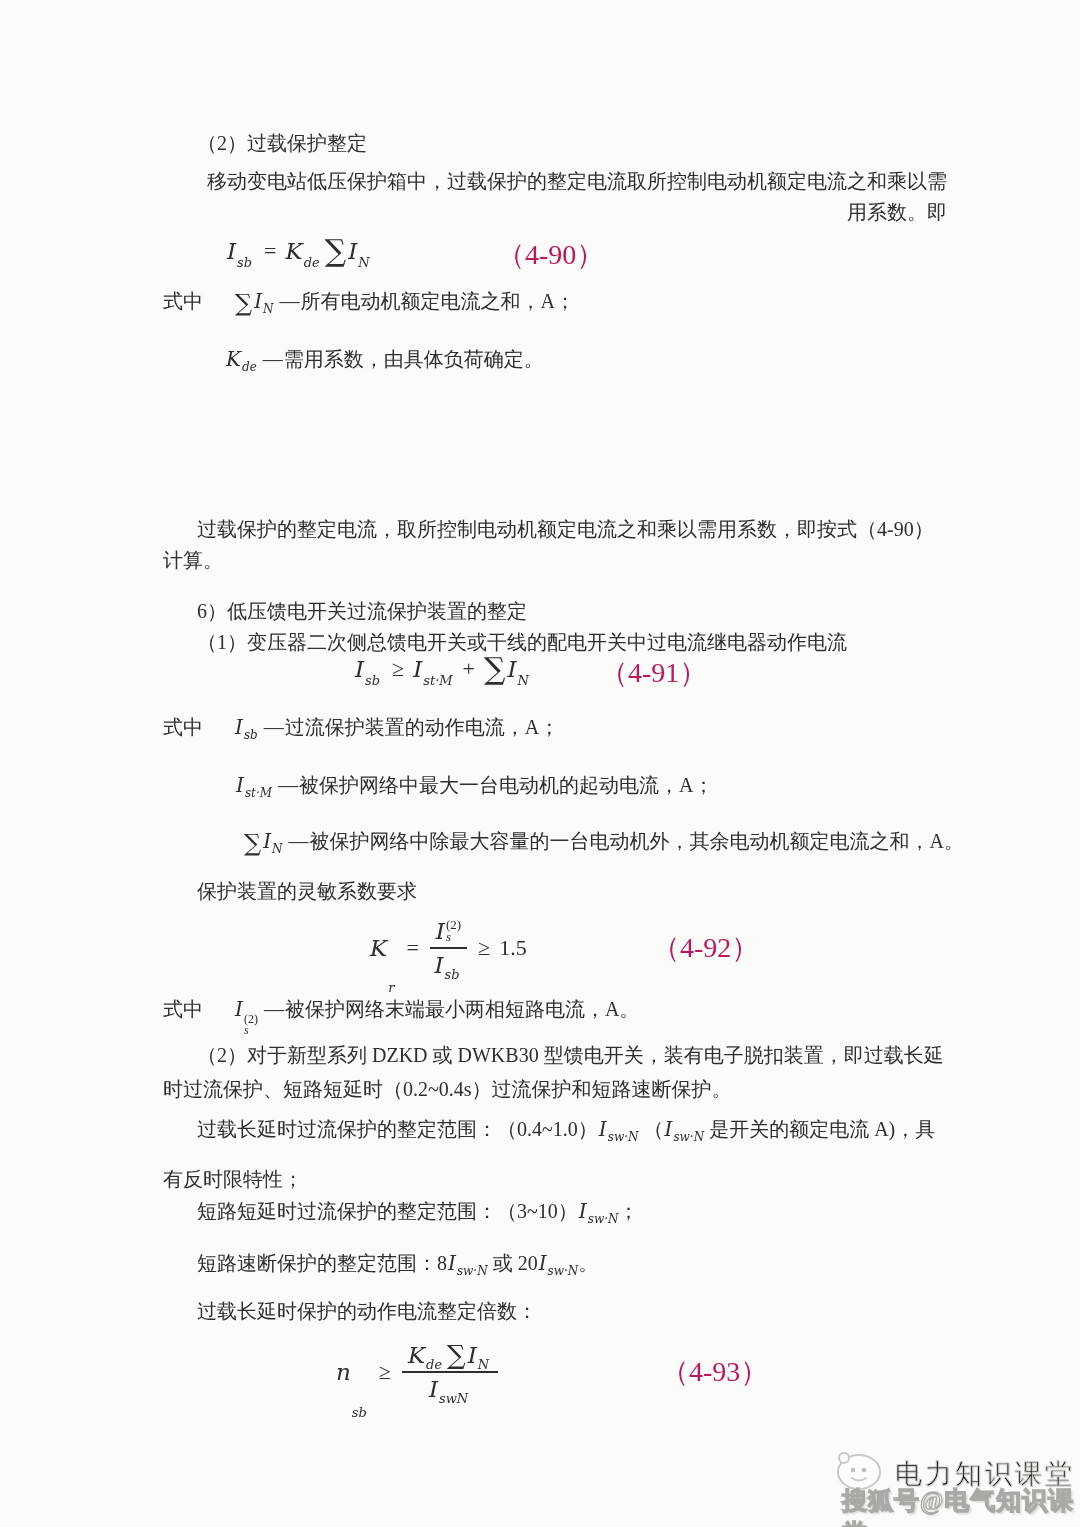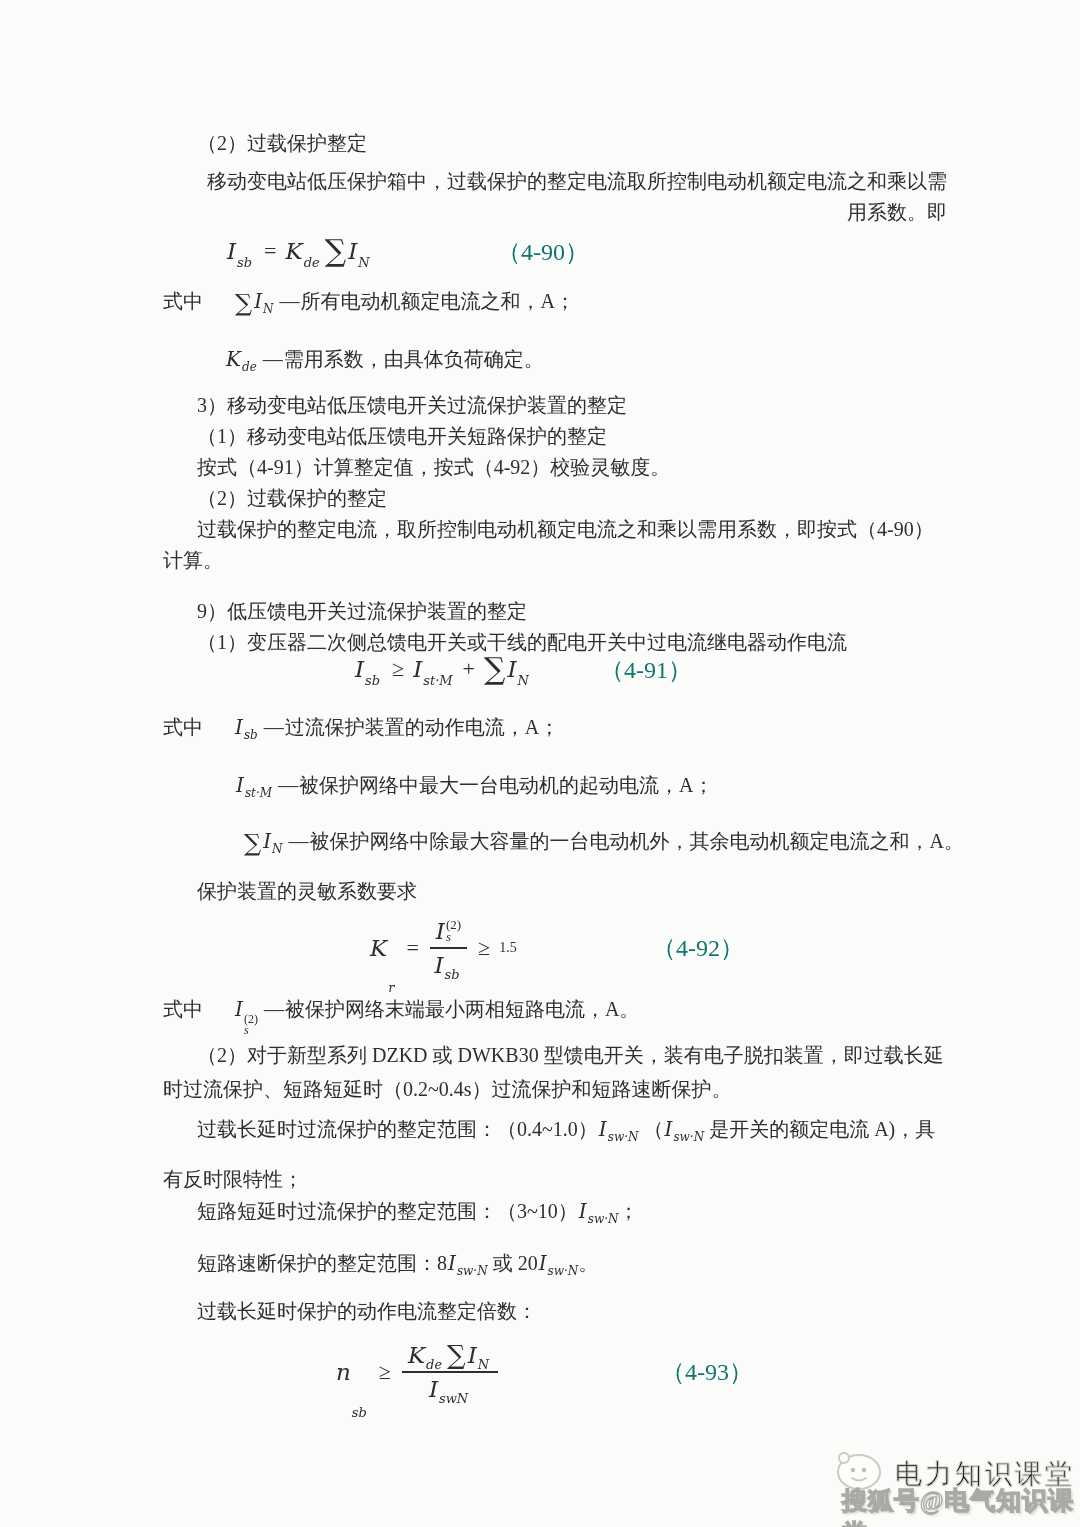--- a/index.html
+++ b/index.html
@@ -22,28 +22,28 @@
   .isupsub { display:inline-flex; flex-direction:column; align-items:flex-start; font-size:12px; line-height:11px; vertical-align:-7px; }
   .isupsub .up { font-style:normal; }
   .isupsub .dn { font-style:italic; }
   
   .where { white-space:nowrap; }
   .where .wlabel { margin-right:26px; }
   .dash { padding:0 1px; }
   
   .eq-row { position:absolute; left:163px; width:800px; }
   .eq-math { position:absolute; top:0; white-space:nowrap; display:inline-flex; align-items:center; font-size:22px; }
-  .eq-num { position:absolute; top:50%; transform:translateY(-50%); font-size:24px; color:#0f766e; }
+  .eq-num { position:absolute; top:50%; transform:translateY(-50%); font-size:28px; color:#be185d; }
   .eq-row.short .eq-num { top:0; transform:none; }
   .var { font-family:"DejaVu Serif",serif; font-style:italic; font-size:23px; }
   .vsub { font-family:"DejaVu Serif",serif; font-style:italic; font-size:13px; align-self:flex-end; margin:0 3px -4px 1px; }
   .op { margin:0 9px; font-size:22px; }
   .plus { margin:0 7px; font-size:22px; }
   .sum { font-family:"DejaVu Serif",serif; font-size:30px; font-weight:500; margin:0 2px; line-height:1; }
-  .val { font-size:14px; }
+  .val { font-size:22px; }
   .frac { display:inline-flex; flex-direction:column; align-items:center; text-align:center; margin:0 2px; }
   .frac .ftop { display:inline-flex; align-items:center; justify-content:center; border-bottom:2px solid #2e2e2e; padding:0 6px 3px; }
   .frac .fbot { display:inline-flex; align-items:center; justify-content:center; padding-top:3px; }
   .supsub { display:inline-flex; flex-direction:column; align-items:flex-start; font-size:13px; line-height:12px; margin-left:1px; }
   .supsub .up { font-style:normal; }
   .supsub .dn { font-style:italic; }
   
   .wm-logo { position:absolute; left:832px; top:1448px; width:58px; height:46px; }
   .wm-line1 {
     position:absolute; left:895px; top:1456px;
@@ -87,34 +87,28 @@
     <span class="wlabel">式中</span>
     <span class="isum">∑</span><span class="ivar">I</span><span class="isub">N</span>
     <span class="dash">—</span><span>所有电动机额定电流之和，A；</span>
   </div>
 
   <div class="blk where" style="top:344px; padding-left:62px;">
     <span class="ivar">K</span><span class="isub">de</span>
     <span class="dash">—</span><span>需用系数，由具体负荷确定。</span>
   </div>
 
-  <div class="blk wide" style="top:390px;">
-    <span class="line indent">3）移动变电站低压馈电开关过流保护装置的整定</span>
-    <span class="line indent">（1）移动变电站低压馈电开关短路保护的整定</span>
-    <span class="line indent">按式（4-91）计算整定值，按式（4-92）校验灵敏度。</span>
-    <span class="line indent">（2）过载保护的整定</span>
-  </div>
 
   <div class="blk wide indent" style="top:514px;">
     <span>过载保护的整定电流，取所控制电动机额定电流之和乘以需用系数，即按式（4-90）计算。</span>
   </div>
 
 
   <div class="blk wide" style="top:596px;">
-    <span class="line indent">9）低压馈电开关过流保护装置的整定</span>
+    <span class="line indent">6）低压馈电开关过流保护装置的整定</span>
     <span class="line indent">（1）变压器二次侧总馈电开关或干线的配电开关中过电流继电器动作电流</span>
   </div>
 
   <div class="eq-row short" style="top:654px; height:46px;">
     <span class="eq-math" style="left:192px;">
       <span class="var">I</span>
         <span class="vsub">sb</span>
       <span class="op">≥</span>
       <span class="var">I</span>
         <span class="vsub">st·M</span>

